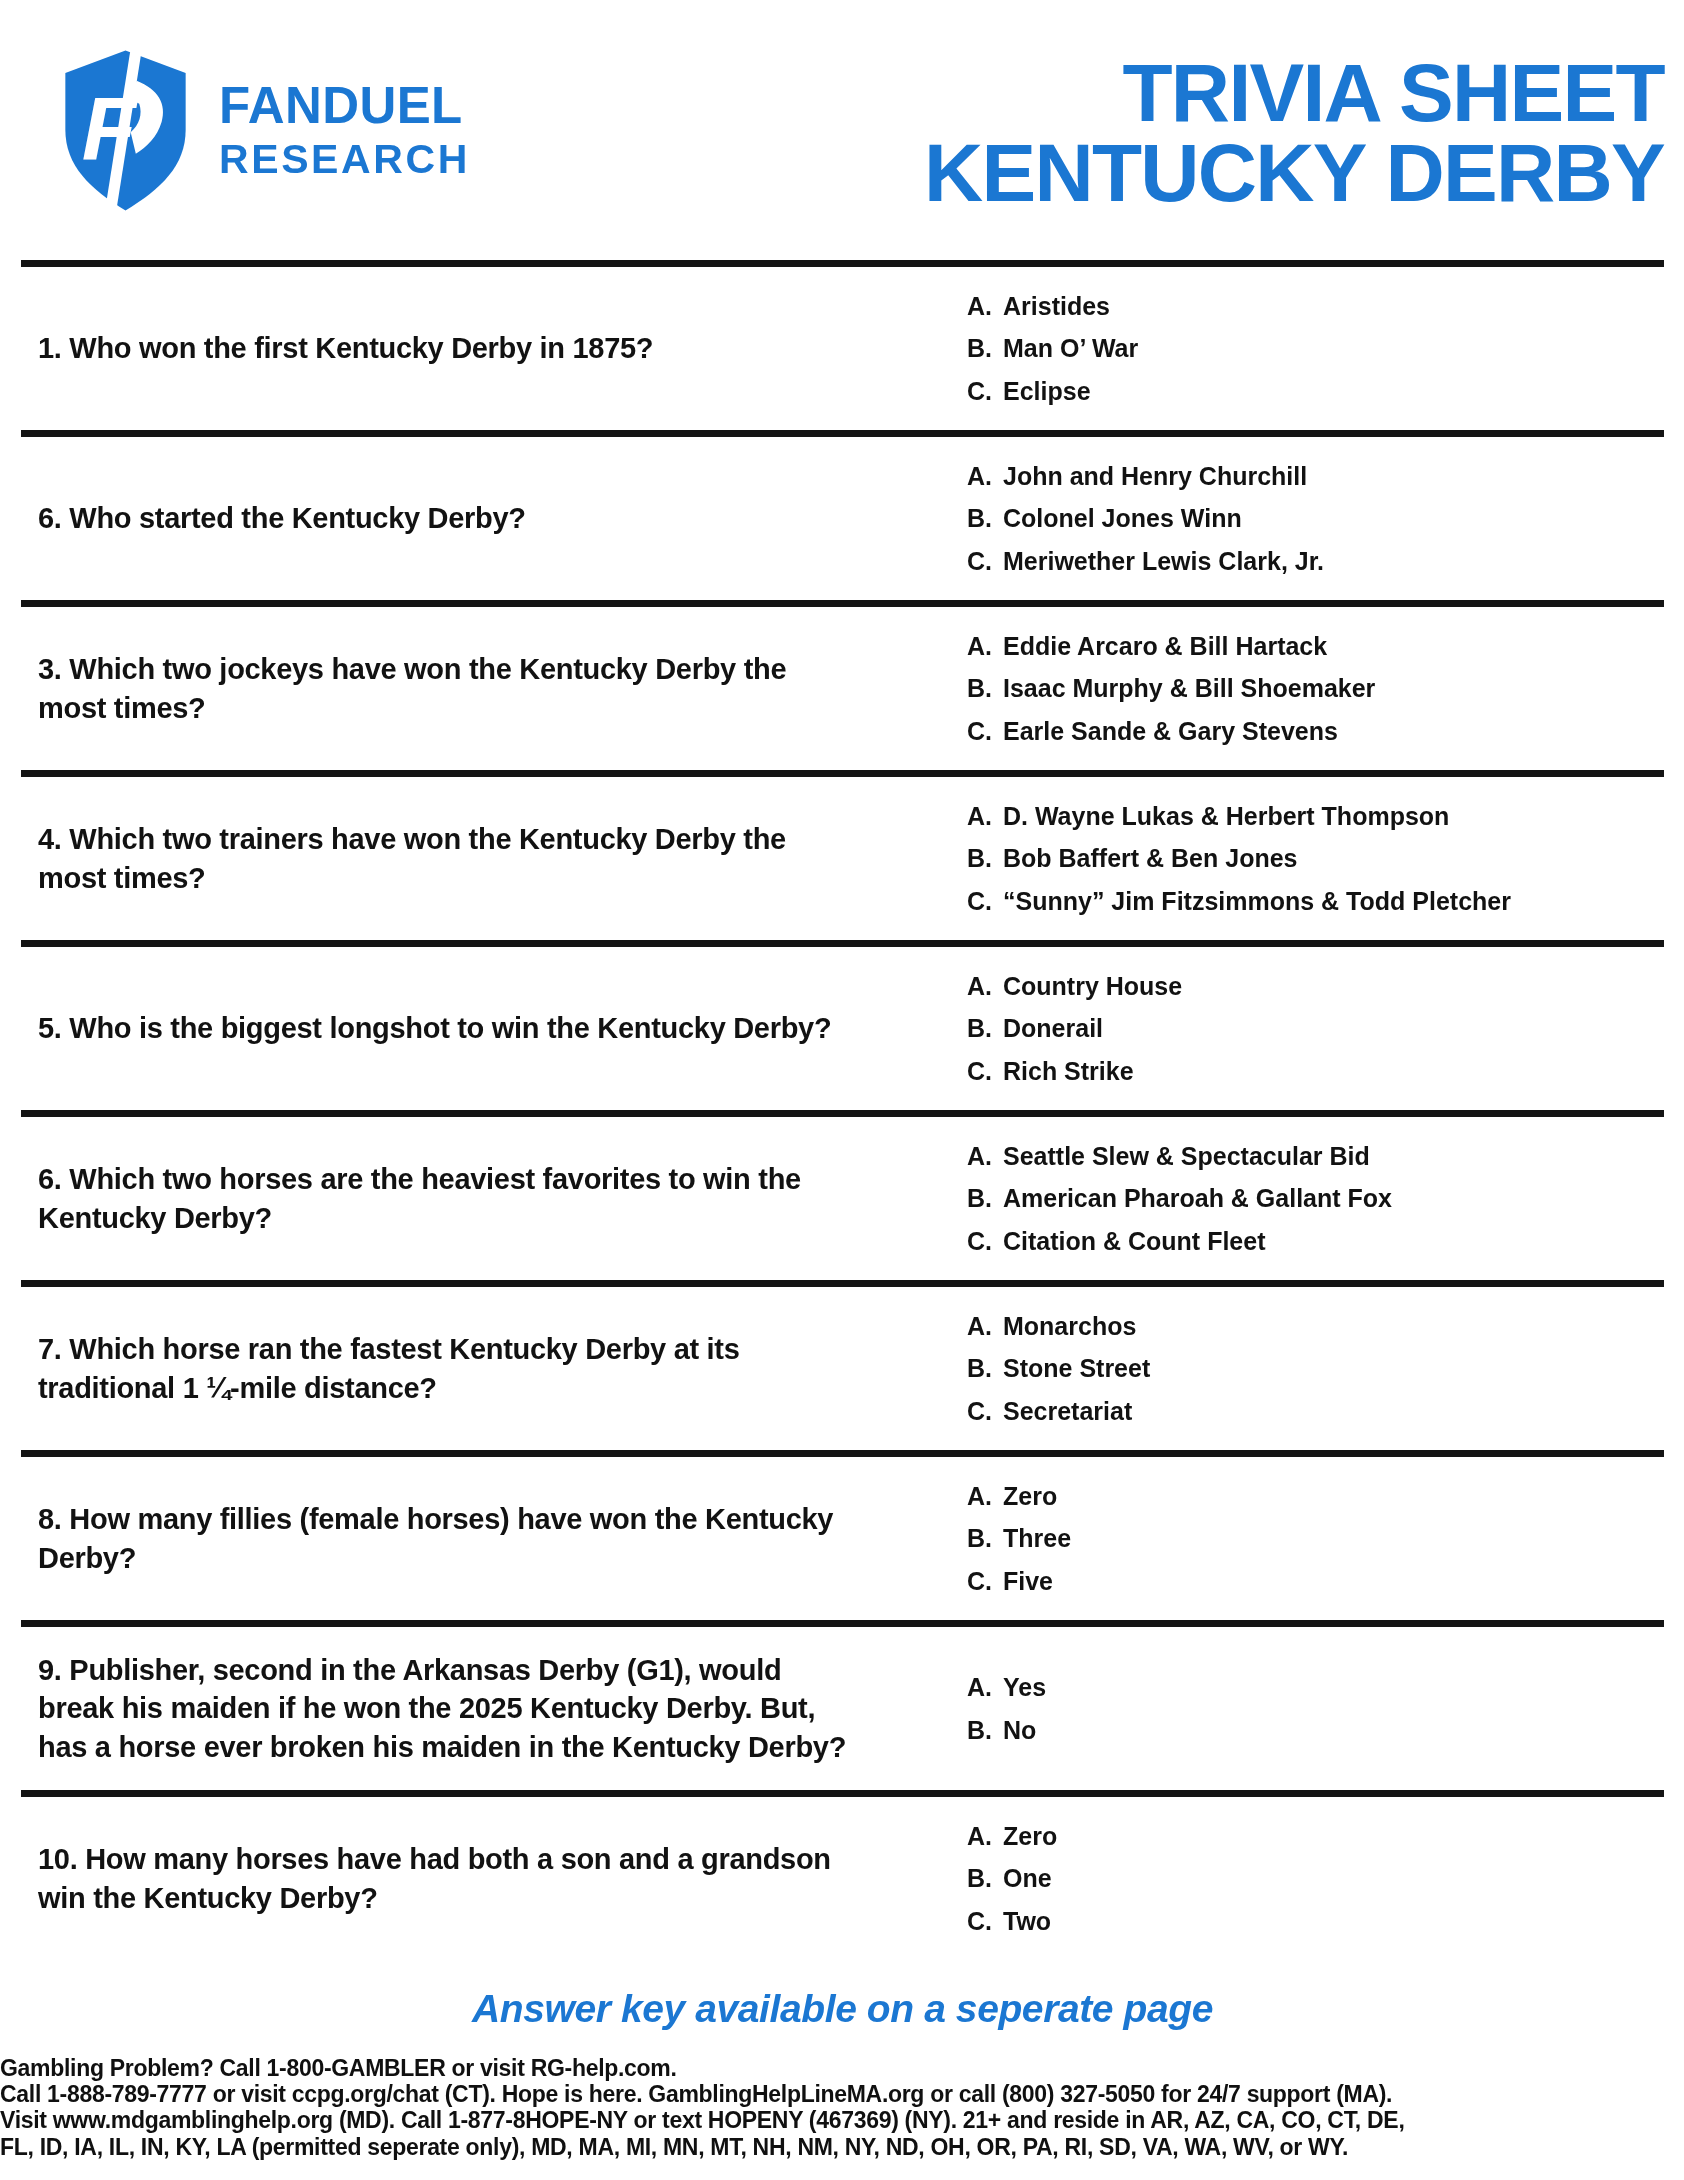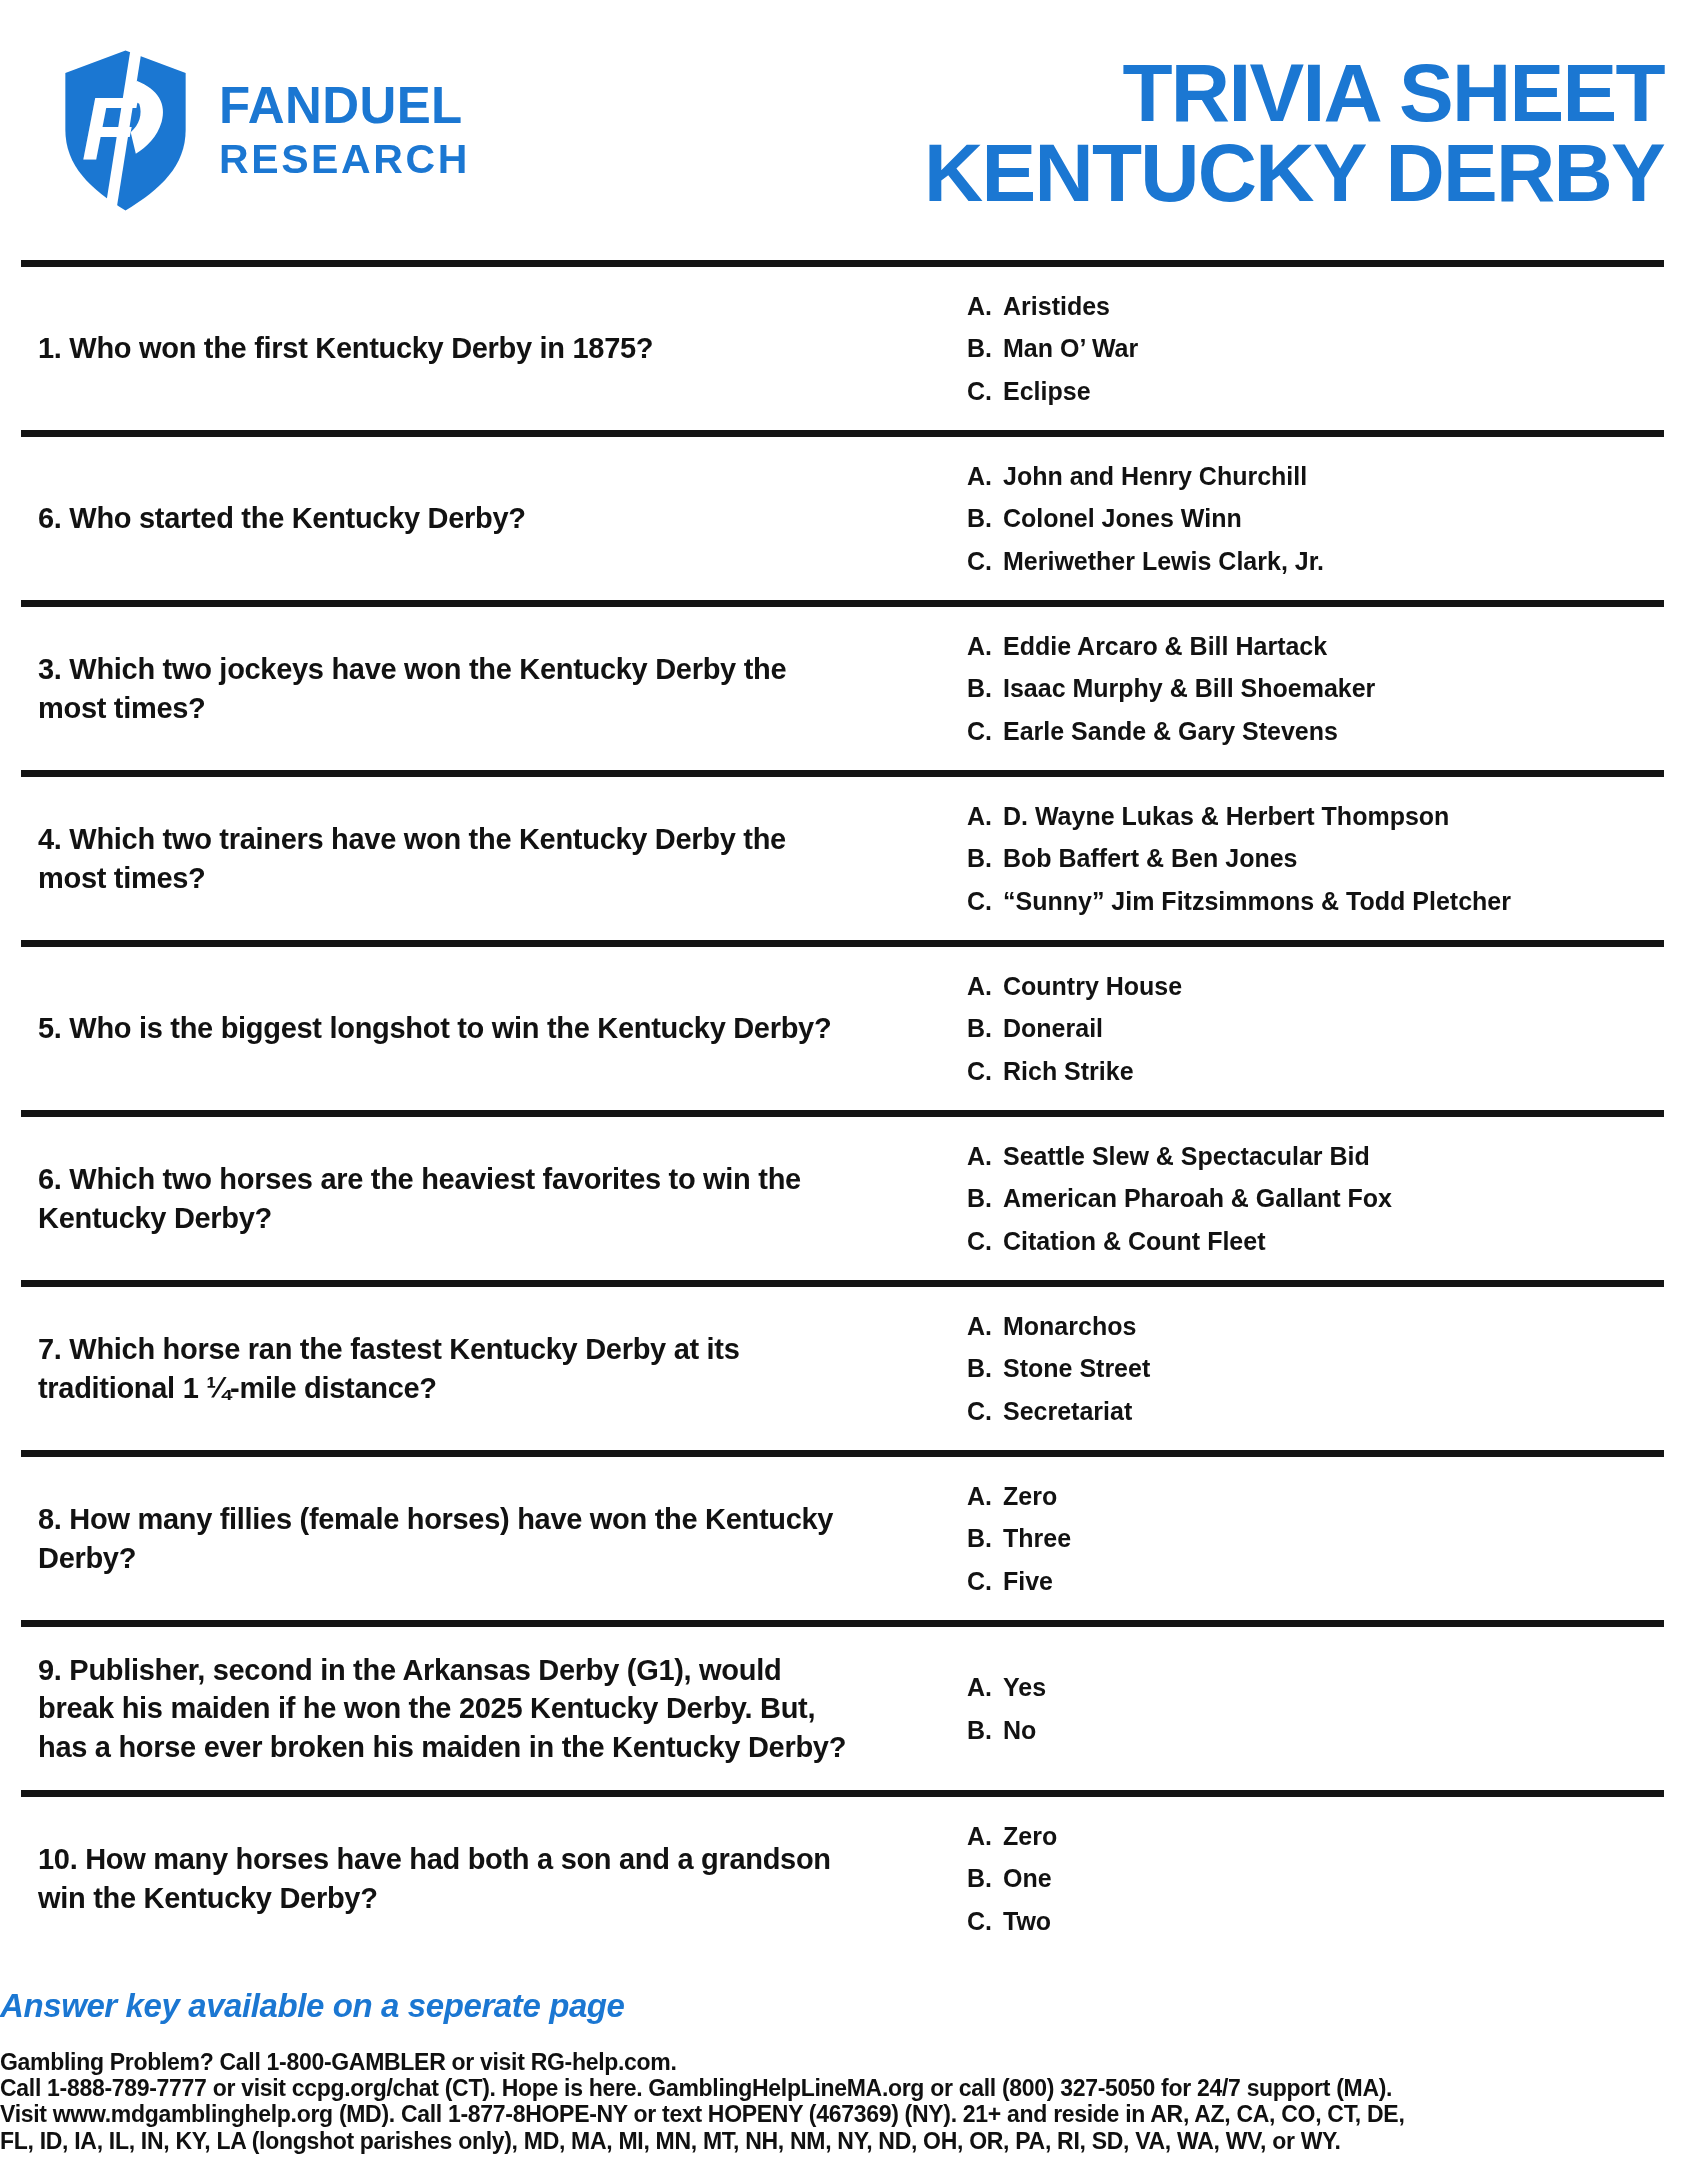--- a/index.html
+++ b/index.html
@@ -73,21 +73,22 @@
     align-items:baseline;
     font-size:25px;
     font-weight:bold;
     line-height:1.05;
   }
   .opt + .opt{margin-top:16px;}
   .opt-letter{margin-right:11px;white-space:nowrap;}
   
   .answer-key{
     margin-top:27px;
-    font-size:33px;
+    text-align:center;
+    font-size:39px;
     font-weight:bold;
     font-style:italic;
     color:var(--blue);
     letter-spacing:-0.4px;
   }
   .fine-print{
     margin-top:24px;
     text-align:left;
     font-weight:bold;
     font-size:23px;
@@ -290,17 +291,17 @@
   </li>
         </ul>
   </section>
     </div>
 
   <div class="answer-key">Answer key available on a seperate page</div>
   <div class="fine-print">
     <div class="fp-line">Gambling Problem? Call 1-800-GAMBLER or visit RG-help.com.</div>
     <div class="fp-line">Call 1-888-789-7777 or visit ccpg.org/chat (CT). Hope is here. GamblingHelpLineMA.org or call (800) 327-5050 for 24/7 support (MA).</div>
     <div class="fp-line">Visit www.mdgamblinghelp.org (MD). Call 1-877-8HOPE-NY or text HOPENY (467369) (NY). 21+ and reside in AR, AZ, CA, CO, CT, DE,</div>
-    <div class="fp-line">FL, ID, IA, IL, IN, KY, LA (longshot parishes only), MD, MA, MI, MN, MT, NH, NM, NY, ND, OH, OR, PA, RI, SD, VA, WA, WV, or WY.</div>
+    <div class="fp-line">FL, ID, IA, IL, IN, KY, LA (permitted seperate only), MD, MA, MI, MN, MT, NH, NM, NY, ND, OH, OR, PA, RI, SD, VA, WA, WV, or WY.</div>
   </div>
 
 </div>
 
 
 </body></html>

